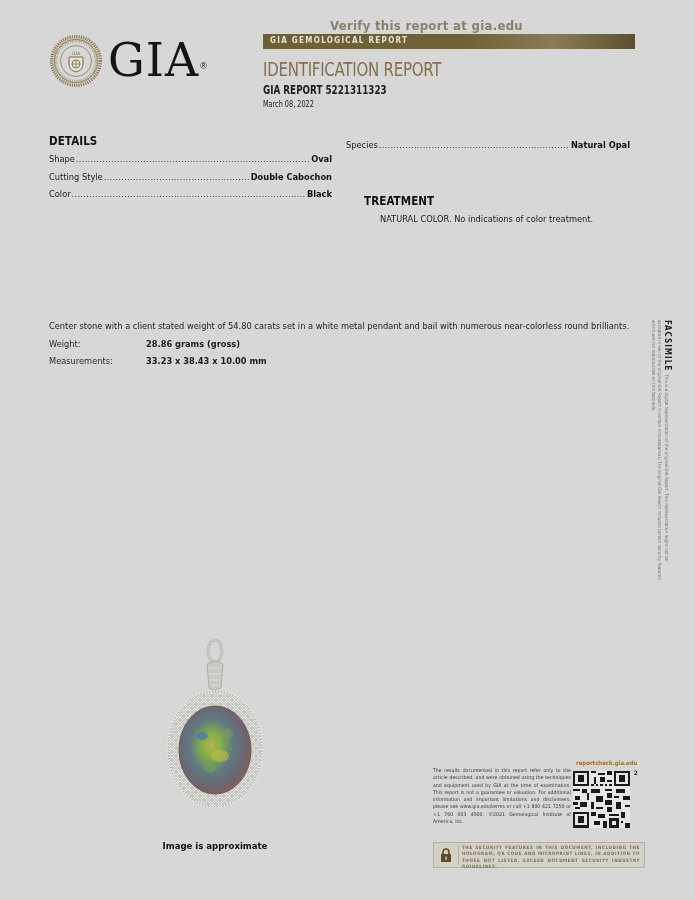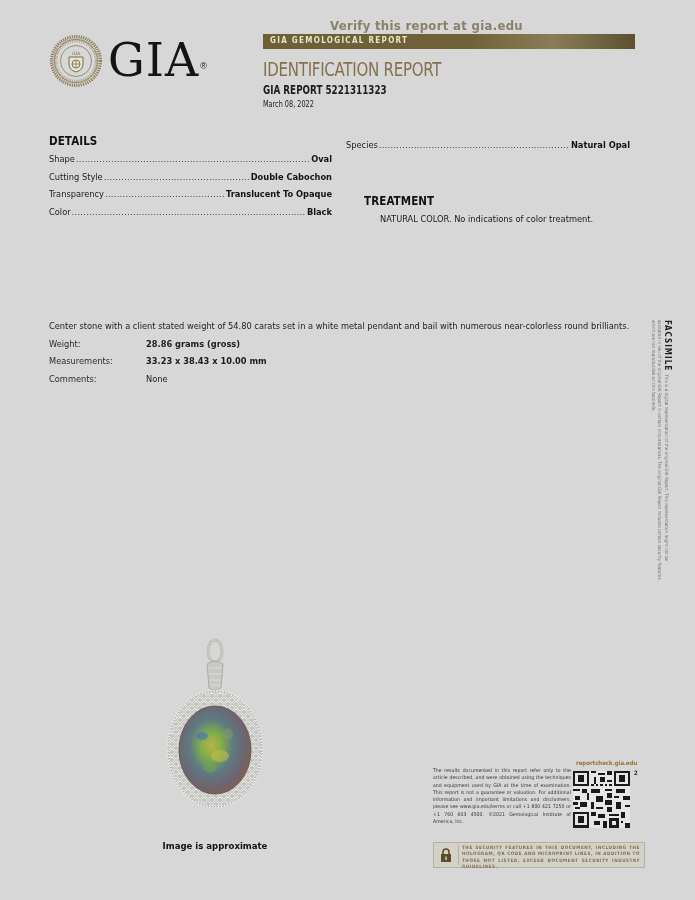--- a/index.html
+++ b/index.html
@@ -95,25 +95,20 @@
         <span class="lbl">Shape</span>
         <span class="dots"></span>
         <span class="val">Oval</span>
       </div>
     <div class="dl-row">
         <span class="lbl">Cutting Style</span>
         <span class="dots"></span>
         <span class="val">Double Cabochon</span>
       </div>
     <div class="dl-row">
-        <span class="lbl">Transparency</span>
-        <span class="dots"></span>
-        <span class="val">Translucent To Opaque</span>
-      </div>
-    <div class="dl-row">
         <span class="lbl">Color</span>
         <span class="dots"></span>
         <span class="val">Black</span>
       </div>
   </div>
 </div>
 
 <div class="abs results">
   <div class="rows">
     <div class="dl-row">
@@ -133,24 +128,20 @@
   <div class="item-row">
       <span class="v">Center stone with a client stated weight of 54.80 carats set in a white metal pendant and bail with numerous near-colorless round brilliants.</span>
     </div>
   <div class="item-row">
       <span class="k">Weight:</span>
       <span class="v b">28.86 grams (gross)</span>
     </div>
   <div class="item-row">
       <span class="k">Measurements:</span>
       <span class="v b">33.23 x 38.43 x 10.00 mm</span>
-    </div>
-  <div class="item-row">
-      <span class="k">Comments:</span>
-      <span class="v">None</span>
     </div>
 </div>
 
 <div class="abs facsimile"><b>FACSIMILE</b><span>This is a digital representation of the original GIA Report. This representation might not be accepted in lieu of the original GIA Report in certain circumstances. The original GIA Report includes certain security features which are not reproducible on this facsimile.</span></div>
 
 <svg class="abs pendant" viewBox="0 0 110 180">
   <defs>
     <radialGradient id="opal" cx="45%" cy="45%" r="60%">
       <stop offset="0%" stop-color="#b9b24a"></stop>
       <stop offset="25%" stop-color="#7fae4a"></stop>

